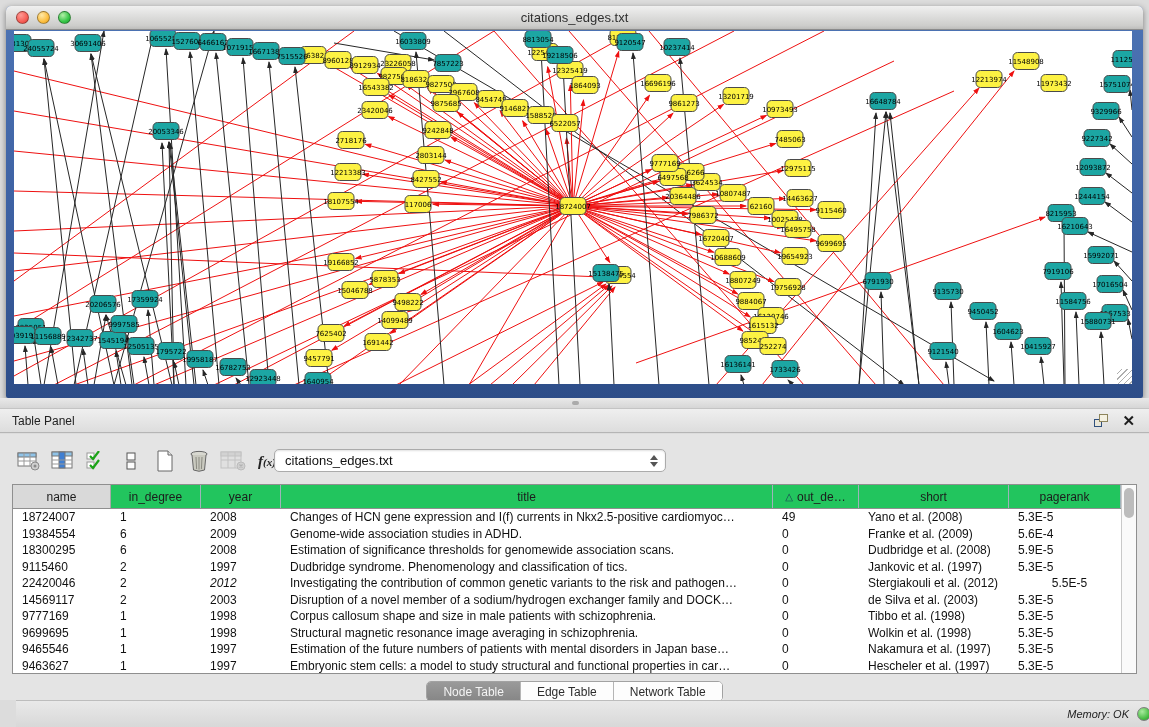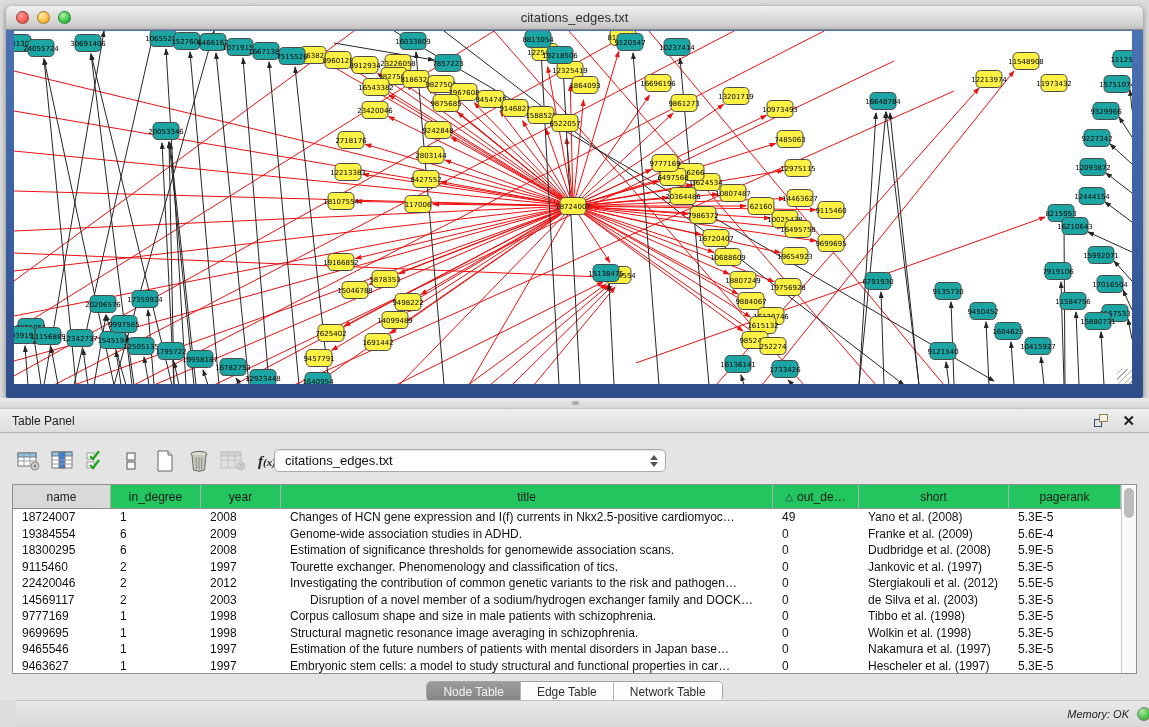--- a/index.html
+++ b/index.html
@@ -914,39 +914,39 @@
               <div class="td" style="width: 80px; flex: 0 0 auto;">2008</div>
               <div class="td" style="width: 492px; flex: 0 0 auto;">Estimation of significance thresholds for genomewide association scans.</div>
               <div class="td" style="width: 86px; flex: 0 0 auto;">0</div>
               <div class="td" style="width: 150px; flex: 0 0 auto;">Dudbridge et al. (2008)</div>
               <div class="td" style="width: 112px; flex: 0 0 auto;">5.9E-5</div>
             </div>
             <div class="tr">
               <div class="td" style="width: 98px; flex: 0 0 auto;">9115460</div>
               <div class="td" style="width: 90px; flex: 0 0 auto;">2</div>
               <div class="td" style="width: 80px; flex: 0 0 auto;">1997</div>
-              <div class="td" style="width: 492px; flex: 0 0 auto;">Tourette exchanger. Phenomenology and classification of tics.</div>
+              <div class="td" style="width: 492px; flex: 0 0 auto;">Dudbridge syndrome. Phenomenology and classification of tics.</div>
               <div class="td" style="width: 86px; flex: 0 0 auto;">0</div>
               <div class="td" style="width: 150px; flex: 0 0 auto;">Jankovic et al. (1997)</div>
               <div class="td" style="width: 112px; flex: 0 0 auto;">5.3E-5</div>
             </div>
             <div class="tr">
               <div class="td" style="width: 98px; flex: 0 0 auto;">22420046</div>
               <div class="td" style="width: 90px; flex: 0 0 auto;">2</div>
-              <div class="td" style="width: 80px; flex: 0 0 auto;">2012</div>
+              <div class="td" style="width: 80px; flex: 0 0 auto; font-style: italic;">2012</div>
               <div class="td" style="width: 492px; flex: 0 0 auto;">Investigating the contribution of common genetic variants to the risk and pathogen…</div>
               <div class="td" style="width: 86px; flex: 0 0 auto;">0</div>
               <div class="td" style="width: 150px; flex: 0 0 auto;">Stergiakouli et al. (2012)</div>
-              <div class="td" style="width: 112px; flex: 0 0 auto;">5.5E-5</div>
+              <div class="td" style="width: 112px; flex: 0 0 auto; text-align: center;">5.5E-5</div>
             </div>
             <div class="tr">
               <div class="td" style="width: 98px; flex: 0 0 auto;">14569117</div>
               <div class="td" style="width: 90px; flex: 0 0 auto;">2</div>
               <div class="td" style="width: 80px; flex: 0 0 auto;">2003</div>
-              <div class="td" style="width: 492px; flex: 0 0 auto; text-align: center;">Disruption of a novel member of a sodium/hydrogen exchanger family and DOCK…</div>
+              <div class="td" style="width: 492px; flex: 0 0 auto;">Disruption of a novel member of a sodium/hydrogen exchanger family and DOCK…</div>
               <div class="td" style="width: 86px; flex: 0 0 auto;">0</div>
               <div class="td" style="width: 150px; flex: 0 0 auto;">de Silva et al. (2003)</div>
               <div class="td" style="width: 112px; flex: 0 0 auto;">5.3E-5</div>
             </div>
             <div class="tr">
               <div class="td" style="width: 98px; flex: 0 0 auto;">9777169</div>
               <div class="td" style="width: 90px; flex: 0 0 auto;">1</div>
               <div class="td" style="width: 80px; flex: 0 0 auto;">1998</div>
               <div class="td" style="width: 492px; flex: 0 0 auto;">Corpus callosum shape and size in male patients with schizophrenia.</div>
               <div class="td" style="width: 86px; flex: 0 0 auto;">0</div>

